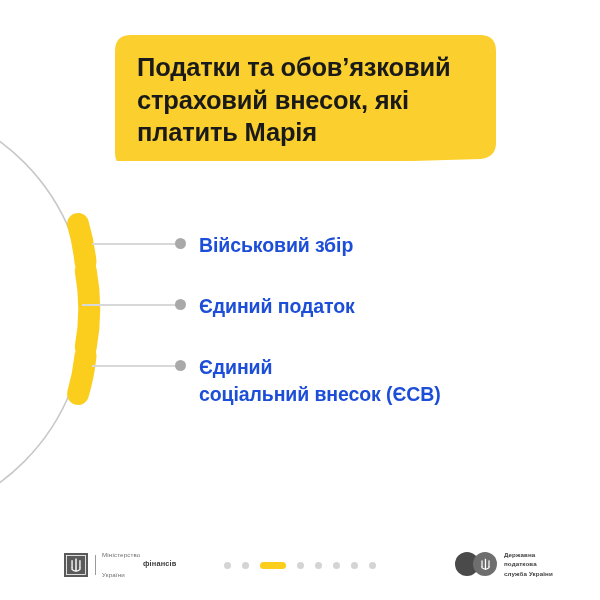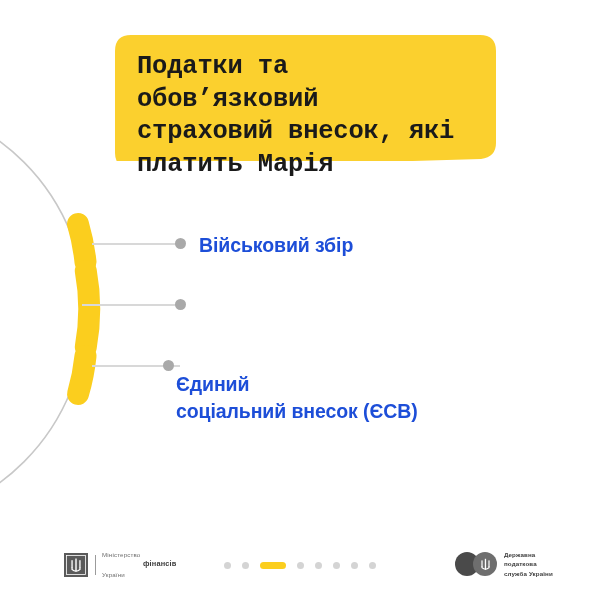--- a/index.html
+++ b/index.html
@@ -33,21 +33,20 @@
     pointer-events: none;
   }
 
   
   #title-banner {
     position: absolute;
     left: 115px;
     top: 35px;
     width: 381px;
     height: 126px;
-    font-family: Liberation Mono, monospace;
   }
   #title-banner svg {
     position: absolute;
     left: 0;
     top: 0;
     width: 381px;
     height: 126px;
   }
   #title-text {
     position: absolute;
@@ -81,21 +80,21 @@
     font-size: 19.5px;
     line-height: 1.37;
     font-weight: bold;
     color: #1d4ed8;
     white-space: pre-line;
     letter-spacing: -0.1px;
   }
 
   #item-1 { left: 175px; top: 232px; }
   #item-2 { left: 175px; top: 293px; }
-  #item-3 { left: 163px; top: 354px; flex-direction: column; }
+  #item-3 { left: 175px; top: 354px; }
 
   
   .connector {
     position: absolute;
     height: 1.6px;
     background: #d8d8d8;
   }
   #connector-1 { left: 92px;  top: 243px; width: 88px; }
   #connector-2 { left: 82px;  top: 304px; width: 98px; }
   #connector-3 { left: 92px;  top: 365px; width: 88px; }
@@ -226,20 +225,21 @@
 платить Марія</div>
   </div>
 
   <div class="item" id="item-1">
     <span class="item-bullet"></span>
     <span class="item-label">Військовий збір</span>
   </div>
 
   <div class="item" id="item-2">
     <span class="item-bullet"></span>
+    <span class="item-label">Єдиний податок</span>
   </div>
 
   <div class="item" id="item-3">
     <span class="item-bullet"></span>
     <span class="item-label">Єдиний
 соціальний внесок (ЄСВ)</span>
   </div>
 
   <div id="pagination">
     <span class="pag-dot"></span>

